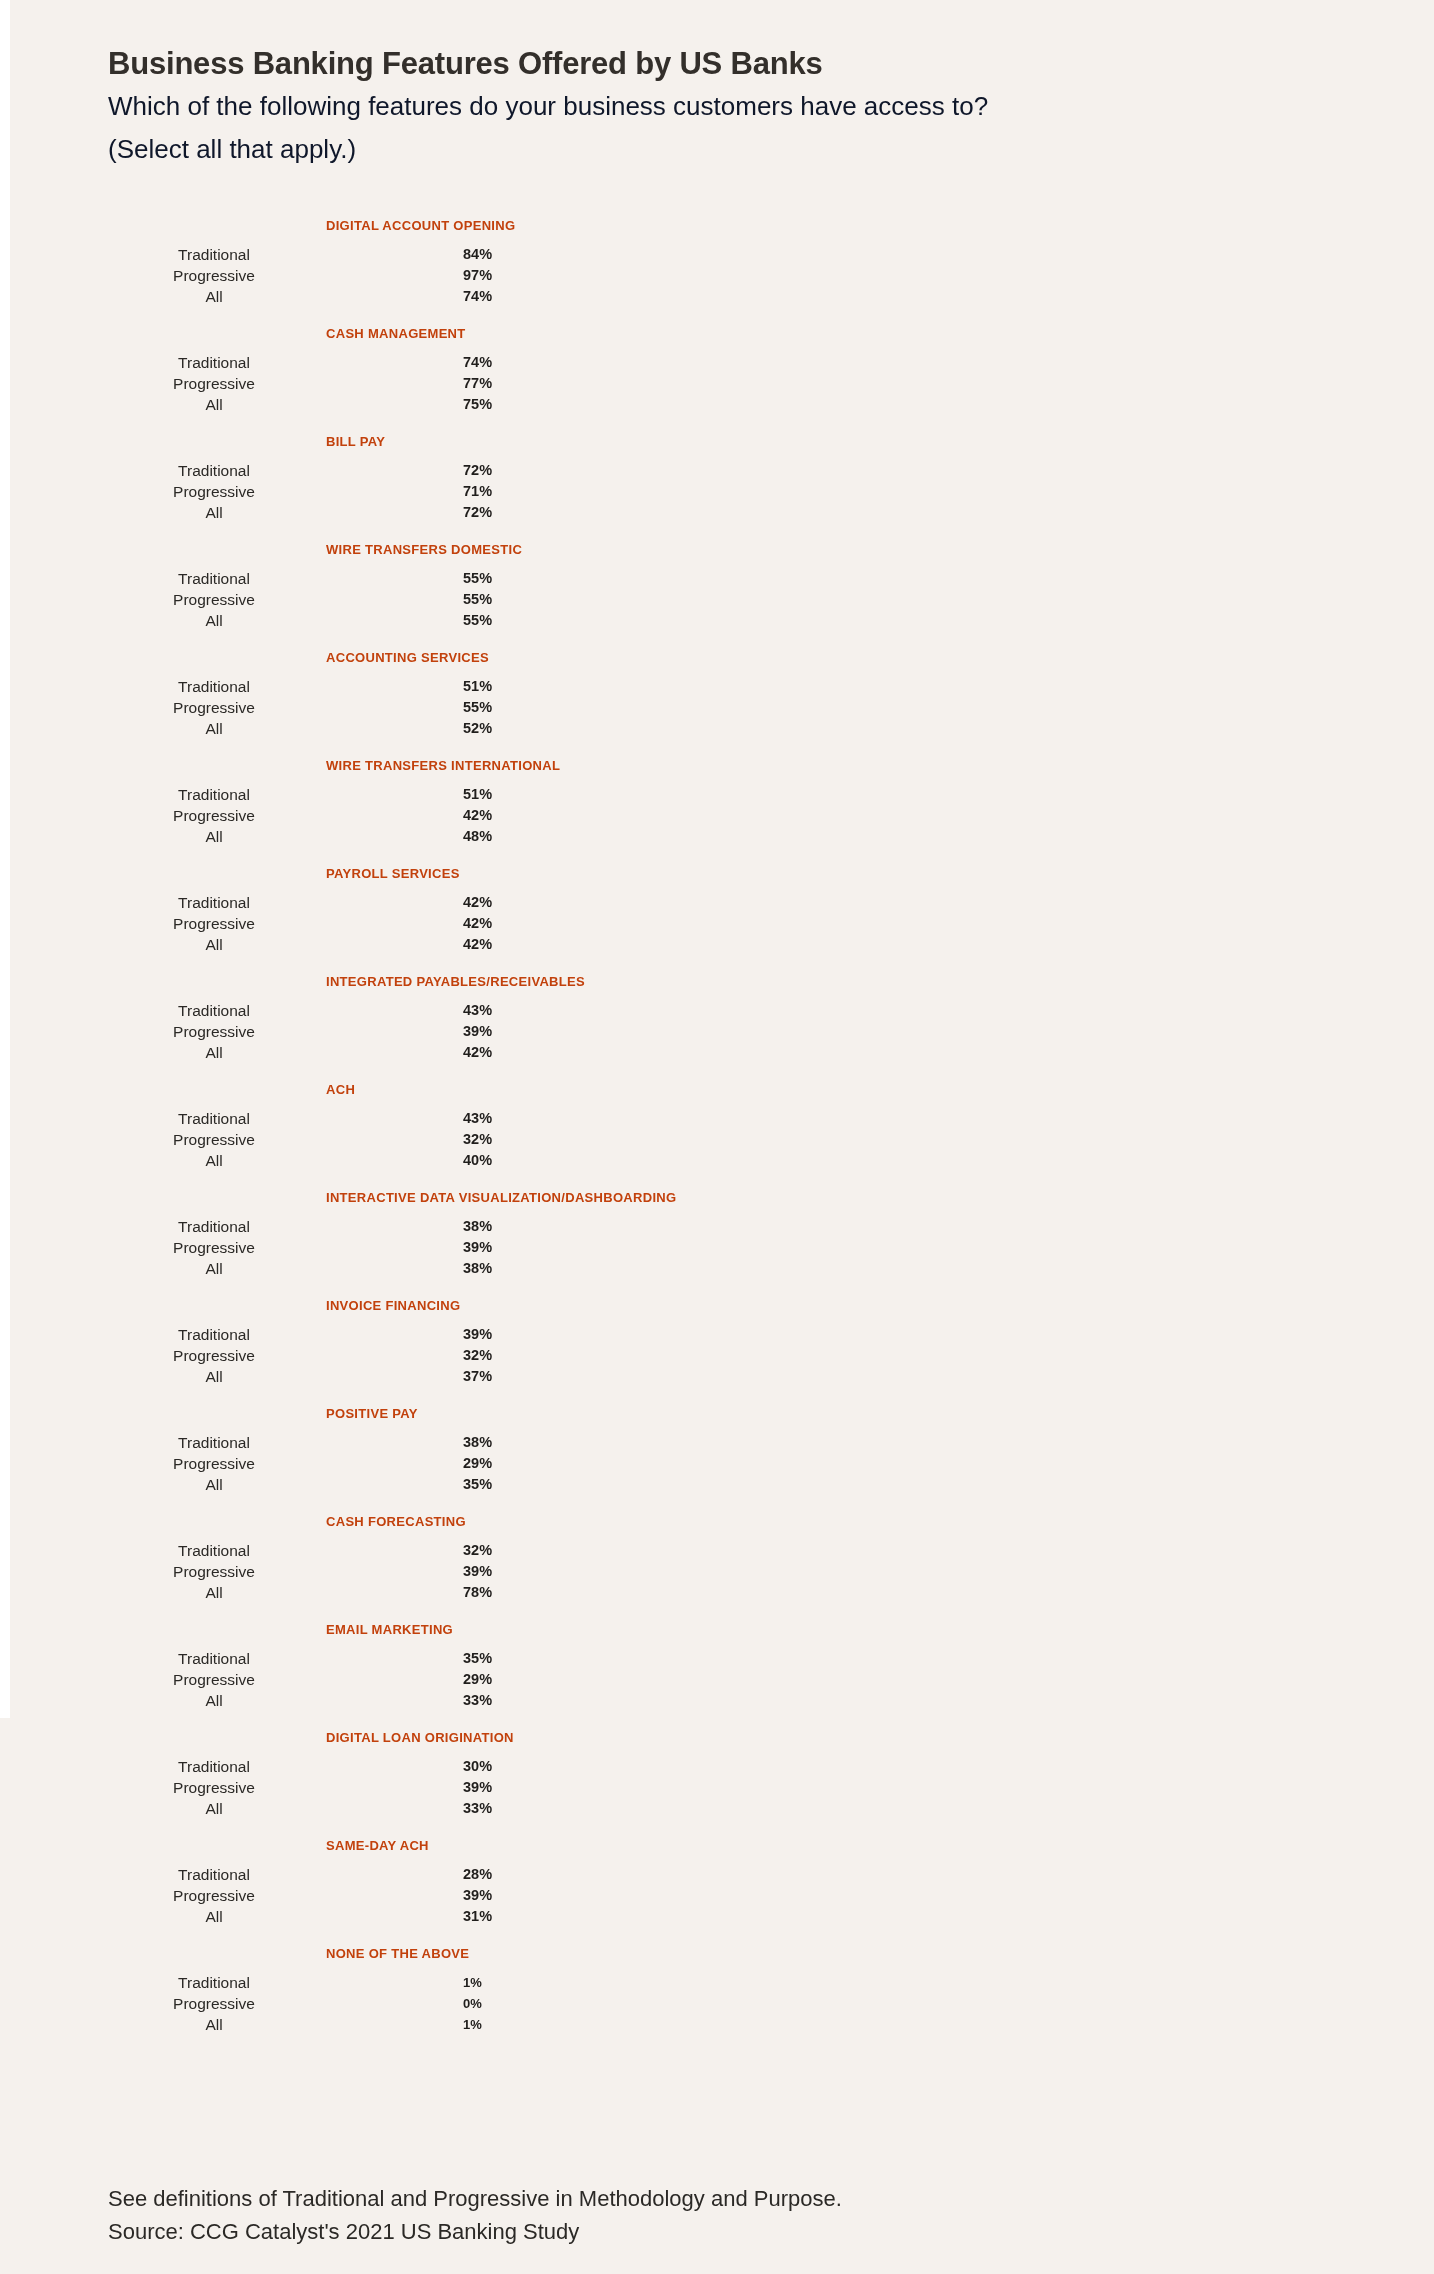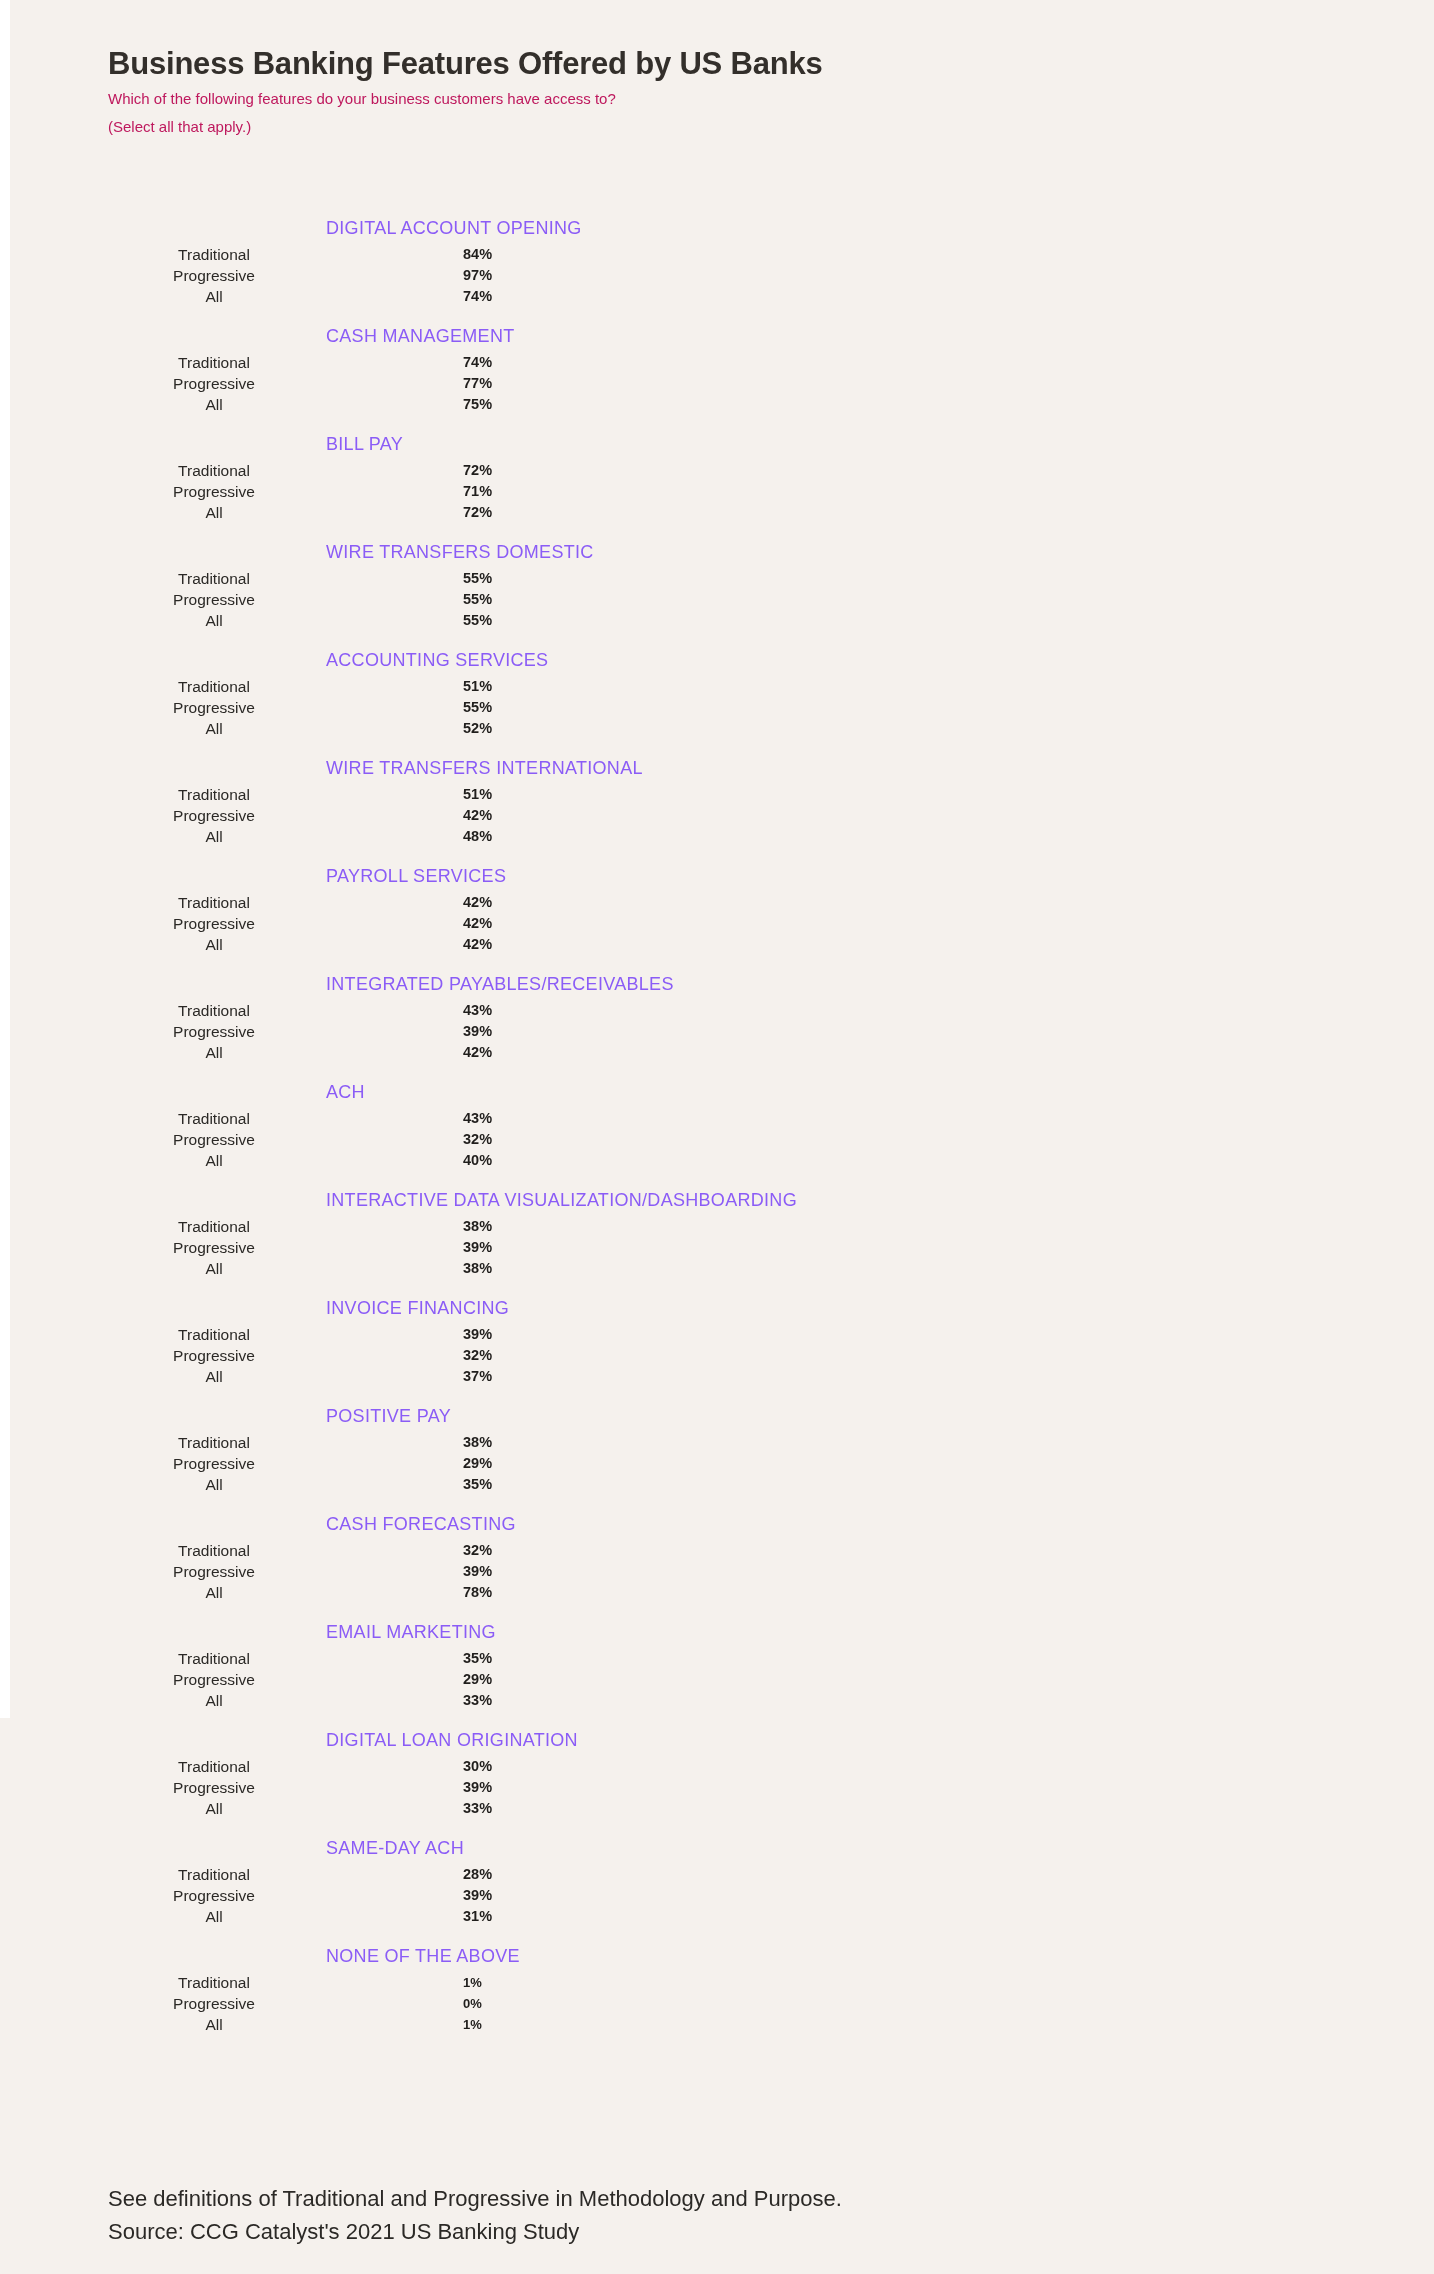--- a/index.html
+++ b/index.html
@@ -12,31 +12,31 @@
     position:relative;
   }
   .page{position:relative;width:1434px;height:1982px;}
 
   .header{position:absolute;left:108px;top:46px;width:1260px;}
   .title{
     font-size:31px;font-weight:bold;letter-spacing:-0.2px;
     color:#332f2b;line-height:1.18;margin:0 0 6px 0;
   }
   .subtitle{
-    font-size:15px;font-weight:400;color:#be185d;line-height:1.32;margin:0;
+    font-size:26px;font-weight:400;color:#0f172a;line-height:1.32;margin:0;
   }
   .subtitle .l2{display:block;margin-top:9px;}
 
   .chart{position:absolute;left:0;top:218px;width:1434px;}
 
   .group{position:relative;margin-bottom:19px;}
   .group-title{
     position:absolute;left:326px;top:0;
-    font-size:18px;font-weight:400;letter-spacing:0.3px;
-    color:#8b5cf6;white-space:nowrap;text-transform:uppercase;
+    font-size:13px;font-weight:700;letter-spacing:0.3px;
+    color:#c2410c;white-space:nowrap;text-transform:uppercase;
   }
   .rows{padding-top:26px;}
   .row{
     position:relative;height:21px;display:flex;align-items:center;
   }
   .row-label{
     position:absolute;left:0;width:440px;text-align:center;
     font-size:15.5px;color:#2b2926;line-height:21px;
     padding-right:12px;box-sizing:border-box;
   }

